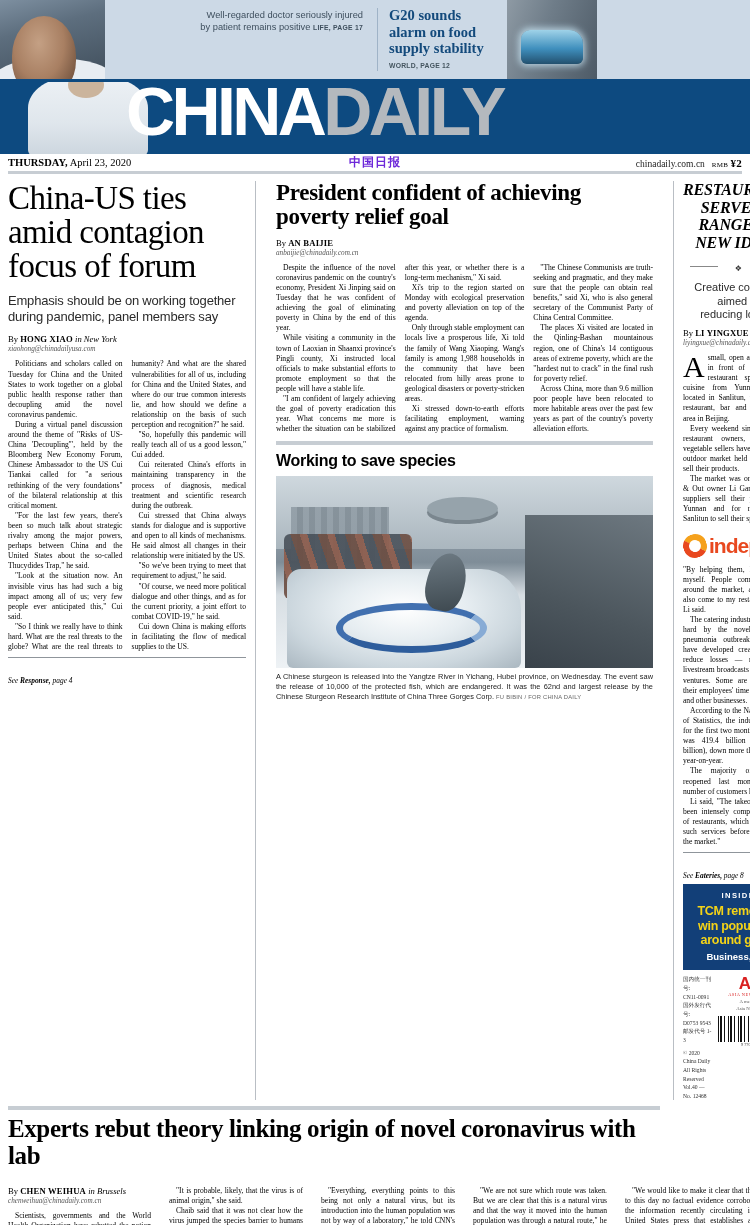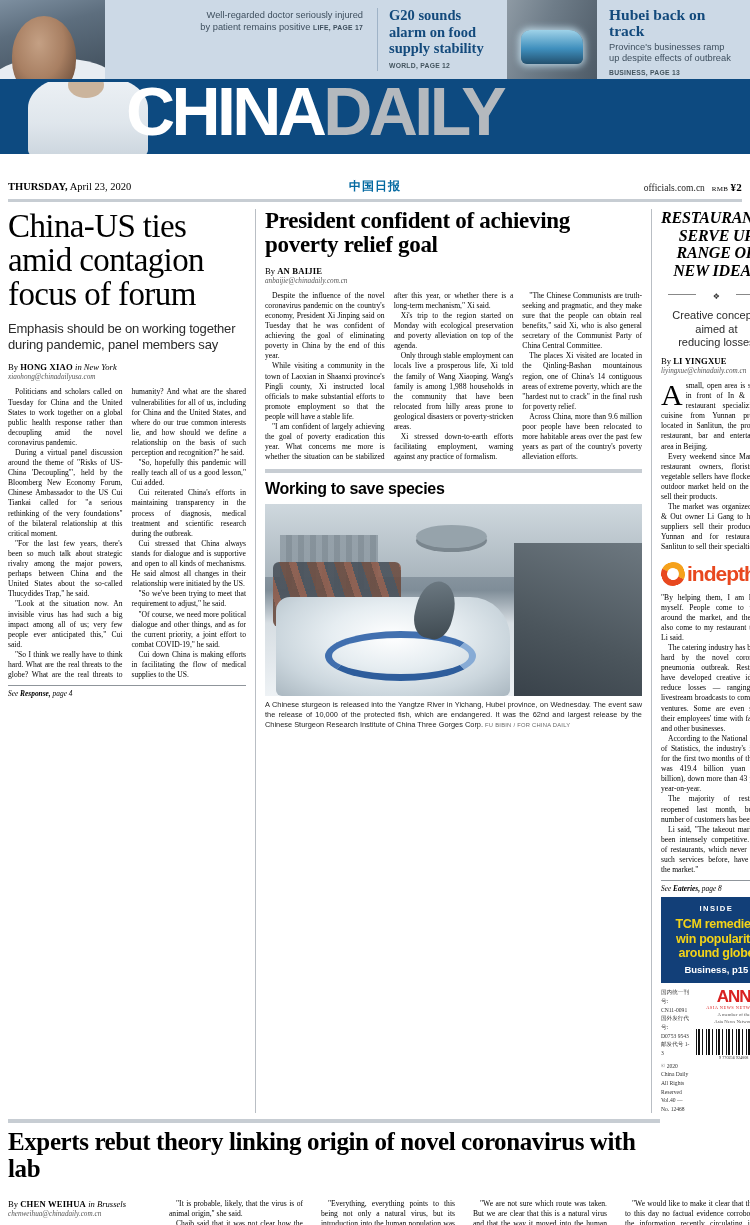--- a/index.html
+++ b/index.html
@@ -88,37 +88,37 @@
     position:absolute; left:126px; top:-5px;
     font-family:"Liberation Sans", sans-serif;
     font-size: 68px; font-weight:700; letter-spacing:-3.6px;
     line-height:1;
   }
   .mt-a{ color:#ffffff; }
   .mt-b{ color:#b4b9be; }
 
   
   .dateline{
-    height:25px; display:flex; align-items:center; padding:0 8px; position:relative;margin-top:20px;
+    height:17px; display:flex; align-items:center; padding:0 8px; position:relative;
   }
   .dl-date{ font-size:10.5px; }
   .dl-date b{ font-weight:700; }
   .dl-cn{
     position:absolute; left:50%; transform:translateX(-50%);
-    font-size:12px; color:#0369a1; letter-spacing:1px; font-weight:700;text-align:center;
+    font-size:12px; color:#6d28d9; letter-spacing:1px; font-weight:700;text-align:center;
   }
   .dl-right{ margin-left:auto; display:flex; align-items:baseline; gap:7px; }
   .dl-url{ font-size:9.5px; color:#222; }
   .dl-price{ font-size:7px; letter-spacing:.3px; }
   .dl-price b{ font-size:11px; }
   .rule-thick{ height:3px; background:#c7cdd3; margin:0 8px 7px 8px; }
 
   
   .body-wrap{ padding: 0 8px; }
-  .top-row{ display:flex; gap:0; }
+  .top-row{ display:flex; gap:11px; }
   .col-left{ width:248px; flex:0 0 248px; padding-right:9px; border-right:1px solid #b9bec4; }
   .col-mid{ width:395px; flex:0 0 395px; padding:0 9px; }
   .col-right{ flex:1 1 auto; padding-left:9px; border-left:1px solid #b9bec4; }
 
   .hl-xl{
     font-size:33px; line-height:1.03; font-weight:400; letter-spacing:-0.6px;
     margin-bottom:10px;
   }
   .deck{
     font-family:"Liberation Sans", sans-serif;
@@ -133,21 +133,21 @@
   .cols2{ column-count:2; column-gap:9px; column-rule:0; }
   .cols3{ column-count:3; column-gap:9px; }
   .bodytext p{
     font-size:7.6px; line-height:1.33; text-align:justify; text-indent:7px;
     hyphens:auto;
   }
   .bodytext p.first{ text-indent:7px; }
   .bodytext p.noind{ text-indent:0; }
 
   .seemore{
-    border-top:1px solid #8f959b; margin-top:5px; padding-top:3px;
+    border-top:1px solid #8f959b; margin-top:5px; padding-top:18px;
     font-size:7.4px; font-style:italic;
   }
   .seemore b{ font-style:italic; font-weight:700; }
 
   
   .hl-lg{ font-size:23px; line-height:1.06; letter-spacing:-0.3px; margin-bottom:8px; }
 
   
   .photo-head{
     font-family:"Liberation Sans", sans-serif; font-weight:700;
@@ -278,44 +278,36 @@
       </div>
     </div>
 
     <div class="promo-cell promo-b">
       <div class="promo-head">G20 sounds alarm on food supply stability</div>
       <div class="promo-ref" style="margin-top:5px">WORLD, PAGE 12</div>
     </div>
 
     <div class="promo-img2"></div>
 
-    <div class="promo-cell promo-c">
-      <div class="promo-head">Hubei back on track</div>
-      <div class="promo-sub">
-        <span>Province's businesses ramp</span><br>
-        <span>up despite effects of outbreak</span>
-      </div>
-      <div class="promo-ref" style="margin-top:4px">BUSINESS, PAGE 13</div>
-    </div>
   </div>
 
   <div class="masthead">
     <div class="mast-doc"></div>
     <div class="mast-title">
       <span class="mt-a">CHINA</span><span class="mt-b">DAILY</span>
     </div>
   </div>
 
   <div class="dateline">
     <div class="dl-date">
       <b>THURSDAY,</b><span> April 23, 2020</span>
     </div>
     <div class="dl-cn">中国日报</div>
     <div class="dl-right">
-      <span class="dl-url">officials.com.cn</span>
+      <span class="dl-url">chinadaily.com.cn</span>
       <span class="dl-price"><span>RMB</span> <b>¥2</b></span>
     </div>
   </div>
   <div class="rule-thick"></div>
 
   <div class="body-wrap">
 
     <div class="top-row">
 
       <div class="col-left">

